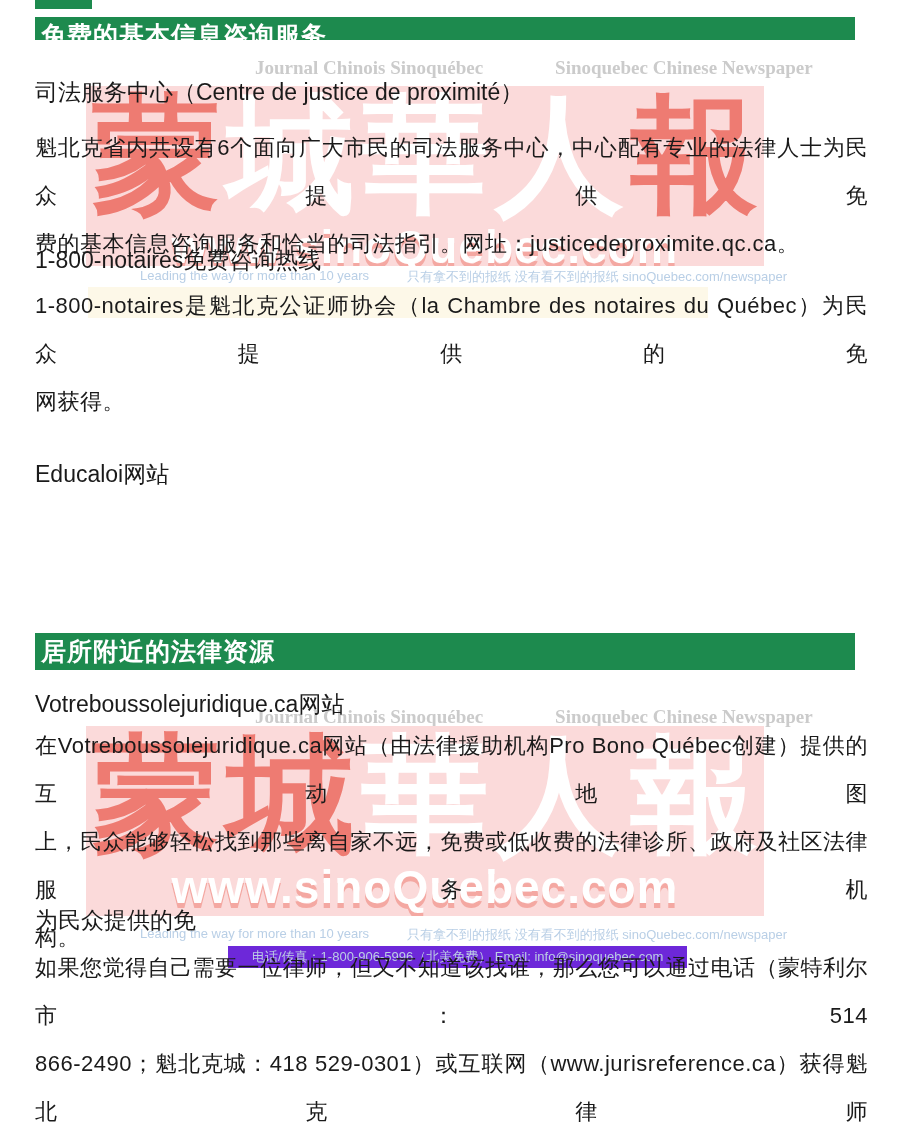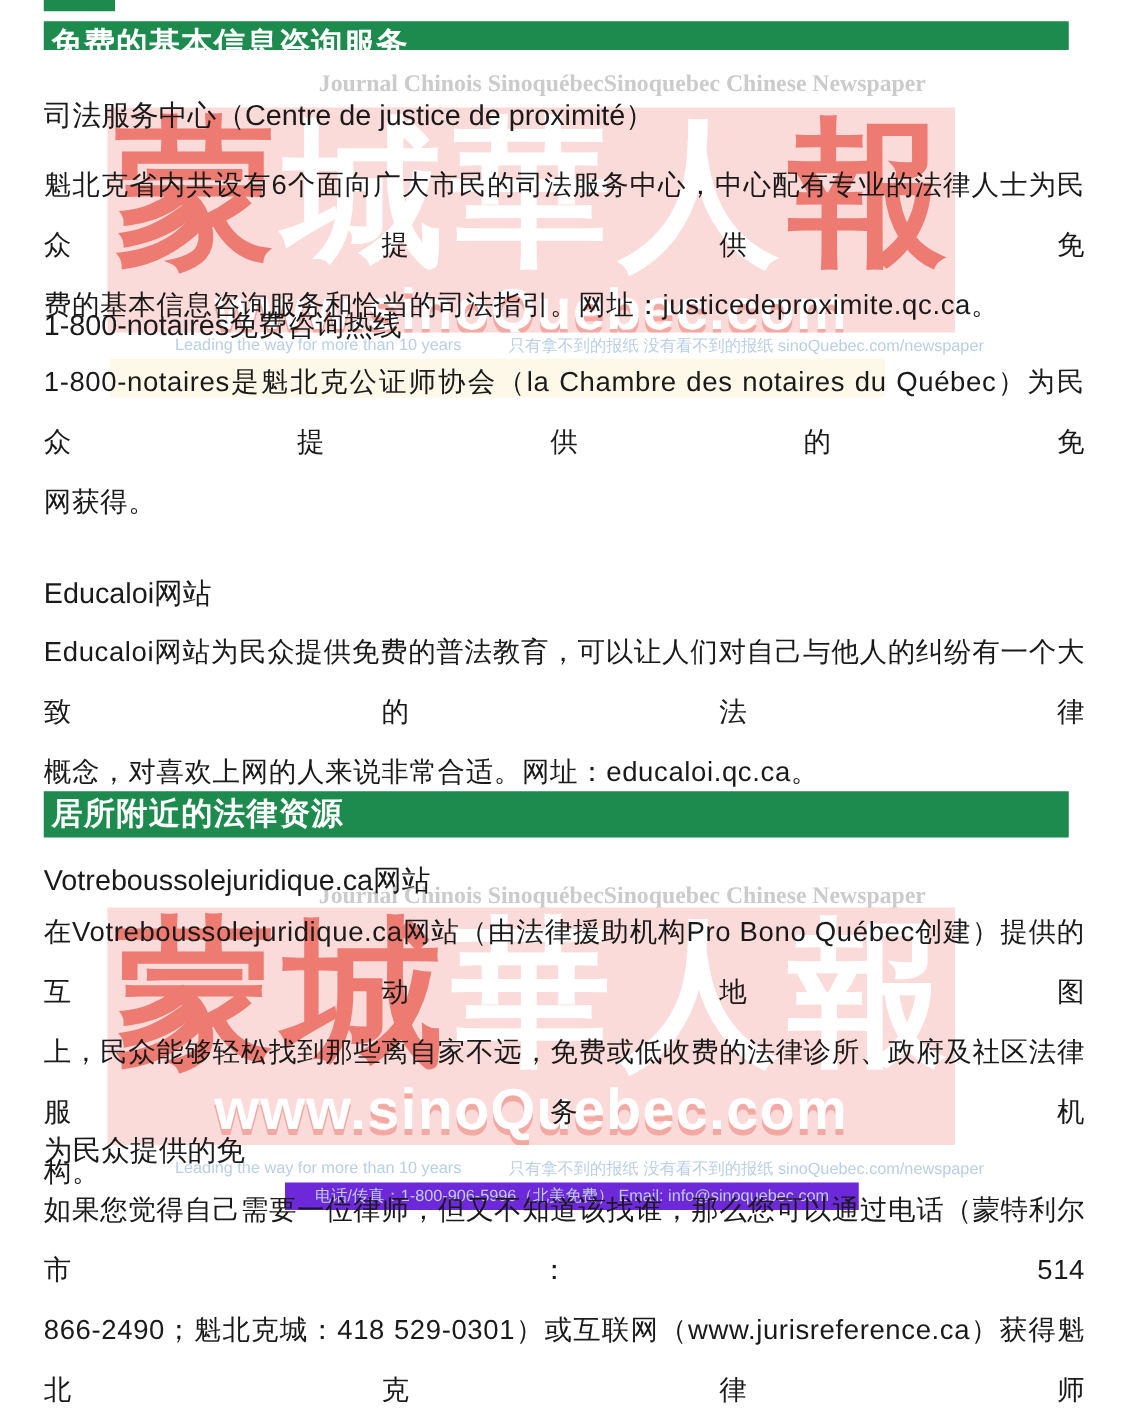--- a/index.html
+++ b/index.html
@@ -7,21 +7,21 @@
     position:relative;
     width:901px;height:1126px;
     background:#ffffff;
     overflow:hidden;
     font-family:"Liberation Sans", sans-serif;
     color:#1a1a1a;
   }
   
   .wm{position:absolute;z-index:1;}
   .wm-journal{
-    display:flex;
+    display:flex;gap:72px;
     font-family:"Liberation Serif", serif;
     font-weight:bold;font-size:19px;color:#cbcbcb;
     white-space:nowrap;
   }
   .wm-pink{
     background:#fbdada;
     display:flex;flex-direction:column;align-items:center;
     overflow:hidden;
   }
   .wm-chars{
@@ -132,24 +132,20 @@
     <div class="tl-last">费的基本信息咨询服务和恰当的司法指引。网址：justicedeproximite.qc.ca。</div>
   </div>
 
   <div class="heading" style="top:246px;">1-800-notaires免费咨询热线</div>
   <div class="para" style="top:282px;">
     <div class="tl">1-800-notaires是魁北克公证师协会（la Chambre des notaires du Québec）为民众提供的免</div>
     <div class="tl-last">网获得。</div>
   </div>
 
   <div class="heading" style="top:460px;">Educaloi网站</div>
-  <div class="para" style="top:498px;">
-    <div class="tl">Educaloi网站为民众提供免费的普法教育，可以让人们对自己与他人的纠纷有一个大致的法律</div>
-    <div class="tl-last">概念，对喜欢上网的人来说非常合适。网址：educaloi.qc.ca。</div>
-  </div>
 
   <div class="section-bar" style="top:633px;height:37px;line-height:37px;">居所附近的法律资源</div>
 
   <div class="heading" style="top:690px;">Votreboussolejuridique.ca网站</div>
   <div class="para" style="top:722px;">
     <div class="tl">在Votreboussolejuridique.ca网站（由法律援助机构Pro Bono Québec创建）提供的互动地图</div>
     <div class="tl">上，民众能够轻松找到那些离自家不远，免费或低收费的法律诊所、政府及社区法律服务机</div>
     <div class="tl-last">构。</div>
   </div>
 

